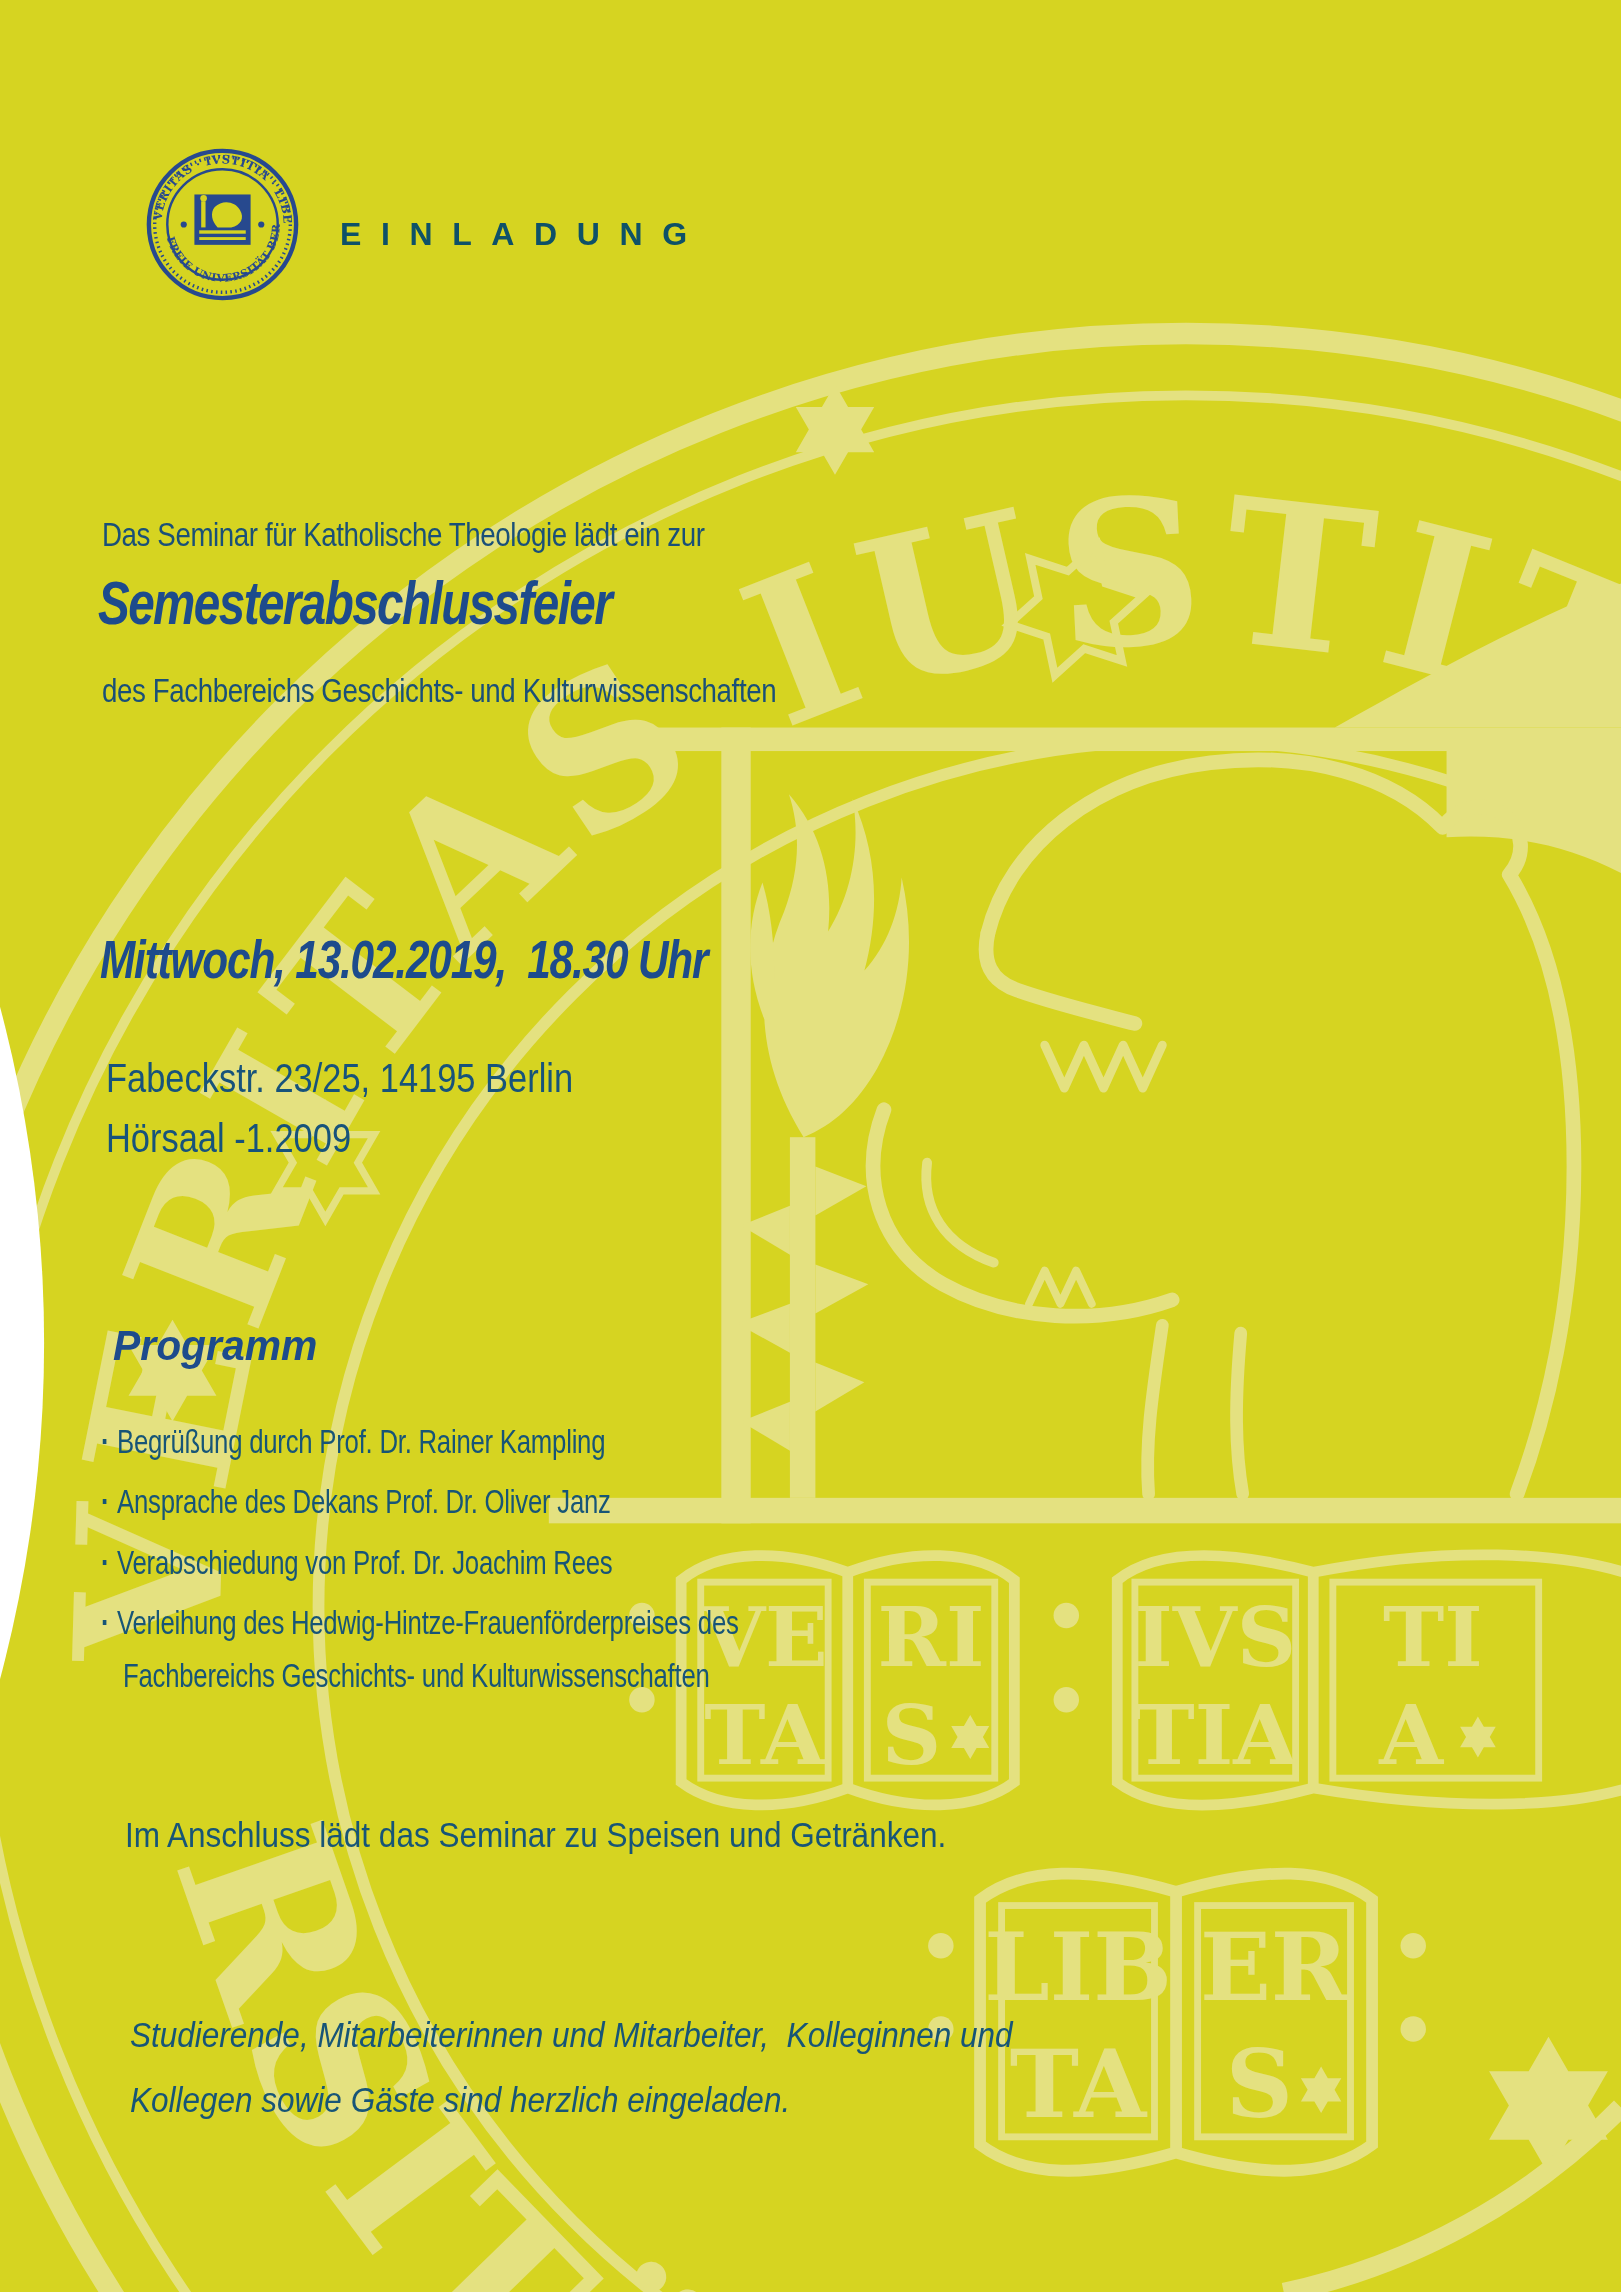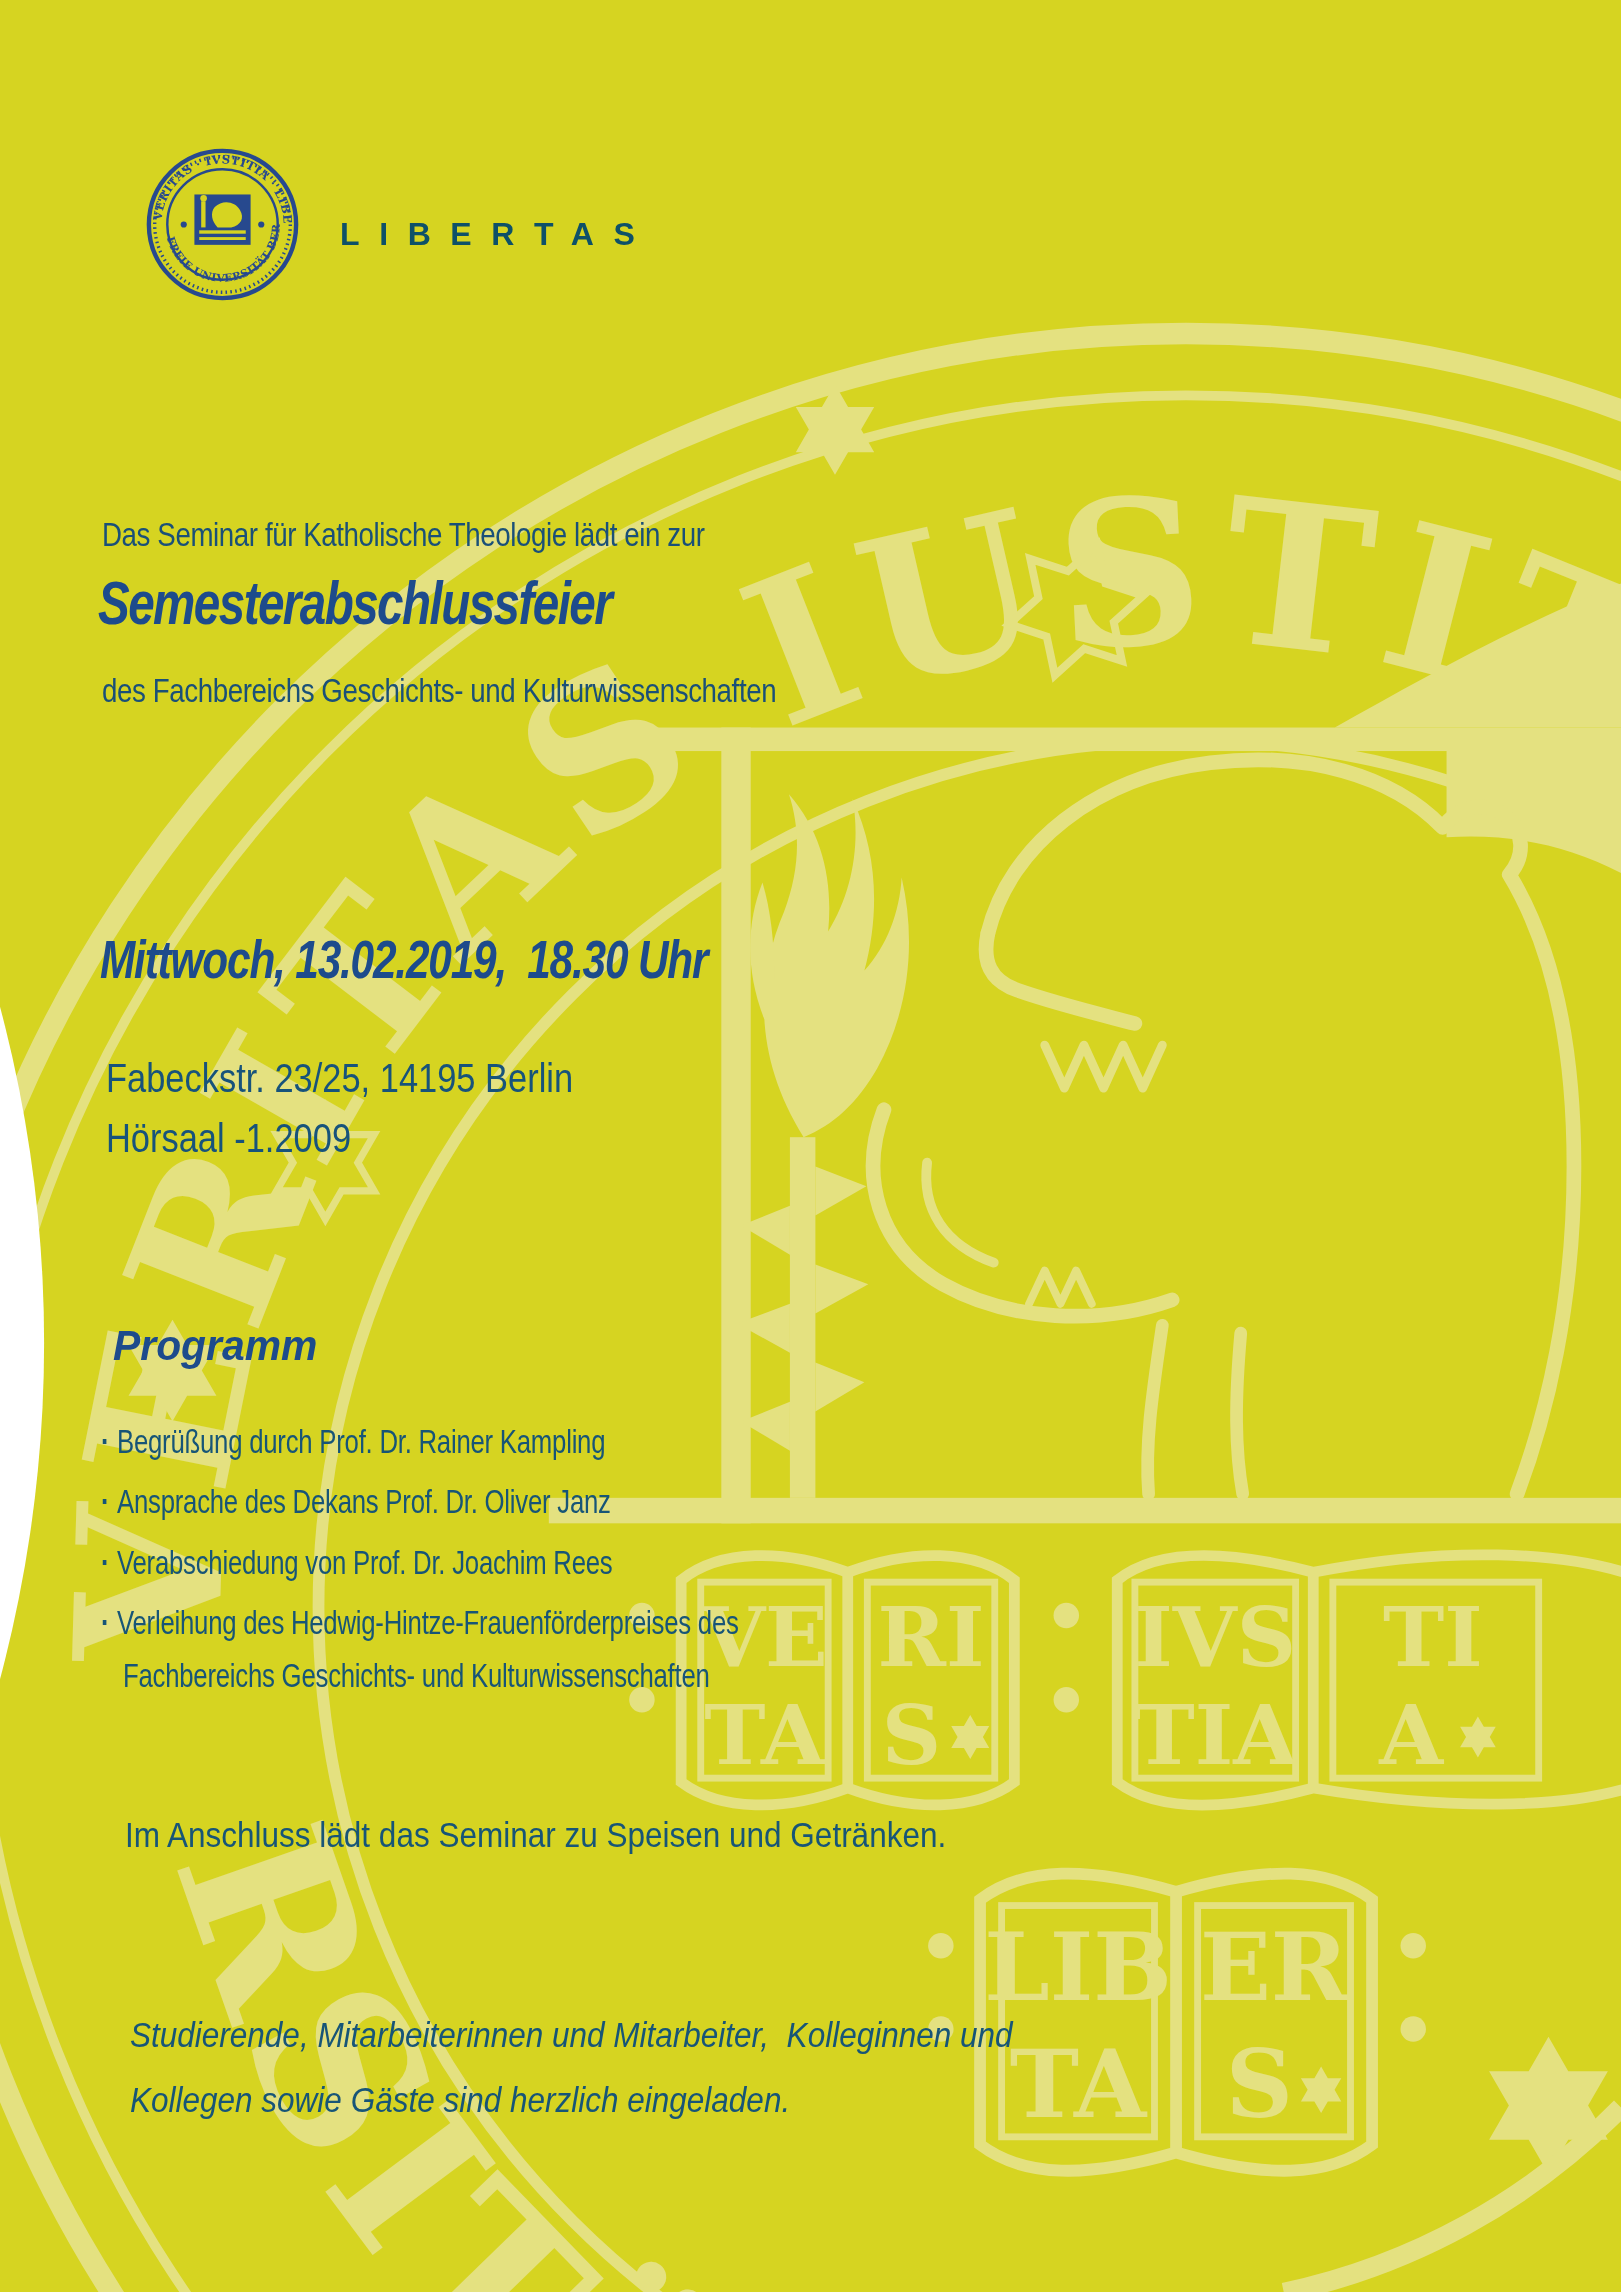--- a/index.html
+++ b/index.html
@@ -191,21 +191,21 @@
         <rect x="-24" y="6" width="48" height="3.5" fill="#d6d421"></rect>
         <rect x="-24" y="13" width="48" height="3" fill="#d6d421"></rect>
         <path d="M -8 -18 C 0 -26, 13 -24, 18 -15 C 23 -7, 19 1, 9 3 L -5 3 C -11 -3, -13 -12, -8 -18 Z" fill="#d6d421"></path>
         <rect x="-22" y="-24" width="4.5" height="27" fill="#d6d421"></rect>
         <circle cx="-19.5" cy="-27" r="3.4" fill="#d6d421"></circle>
         <circle cx="-40" cy="0" r="3.2" fill="#27498e"></circle>
         <circle cx="40" cy="0" r="3.2" fill="#27498e"></circle>
       </g>
     </svg>
 
-    <div class="abs kicker">LIBERTAS</div>
+    <div class="abs kicker">EINLADUNG</div>
 
     <div class="abs intro">Das Seminar für Katholische Theologie lädt ein zur</div>
     <div class="abs title">Semesterabschlussfeier</div>
     <div class="abs subtitle">des Fachbereichs Geschichts- und Kulturwissenschaften</div>
 
     <div class="abs datetime">Mittwoch, 13.02.2019,  18.30 Uhr</div>
     <div class="abs addr1">Fabeckstr. 23/25, 14195 Berlin</div>
     <div class="abs addr2">Hörsaal -1.2009</div>
 
     <div class="abs prog-head">Programm</div>

